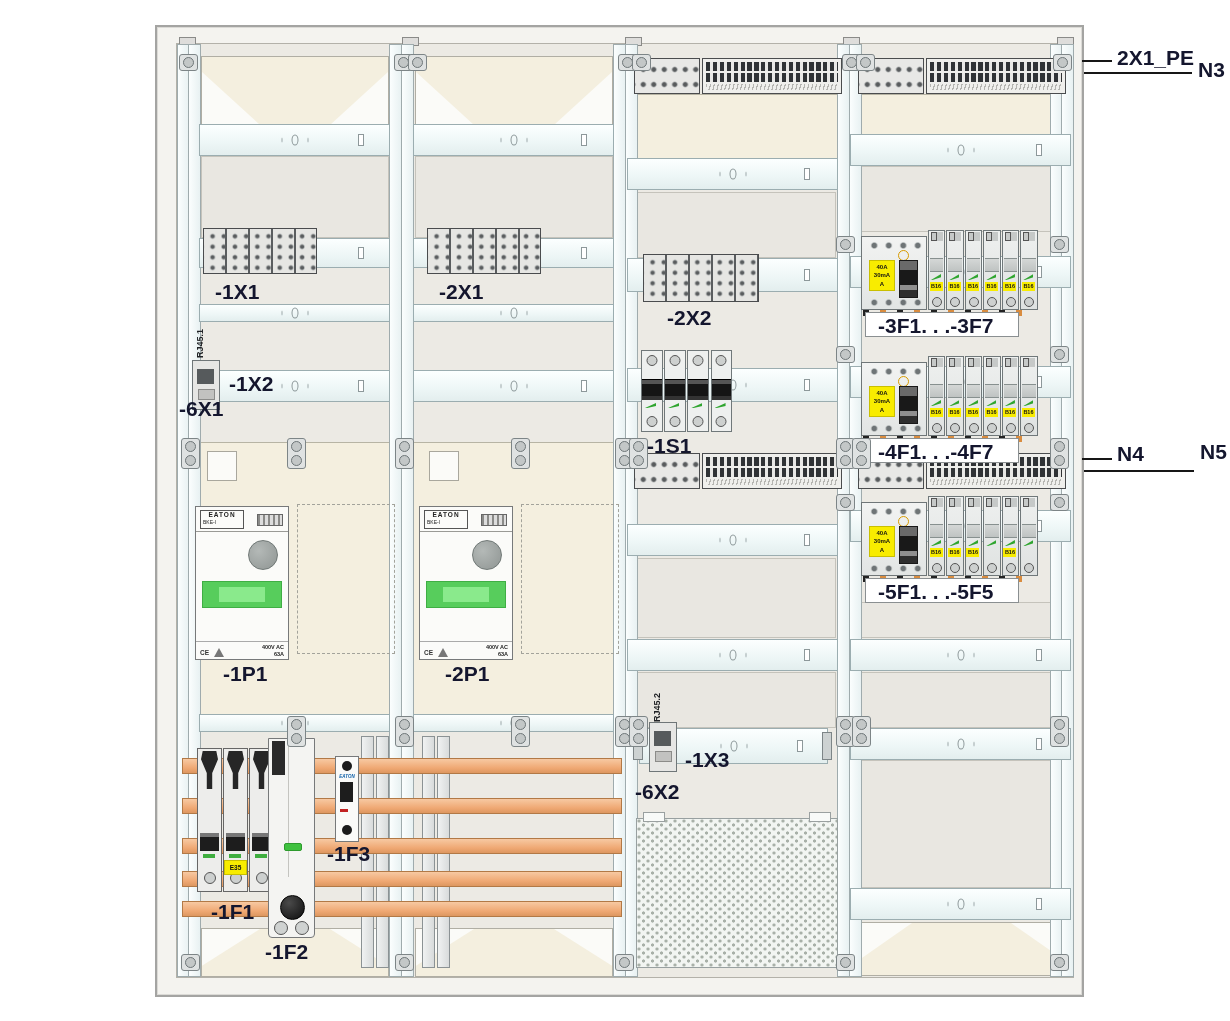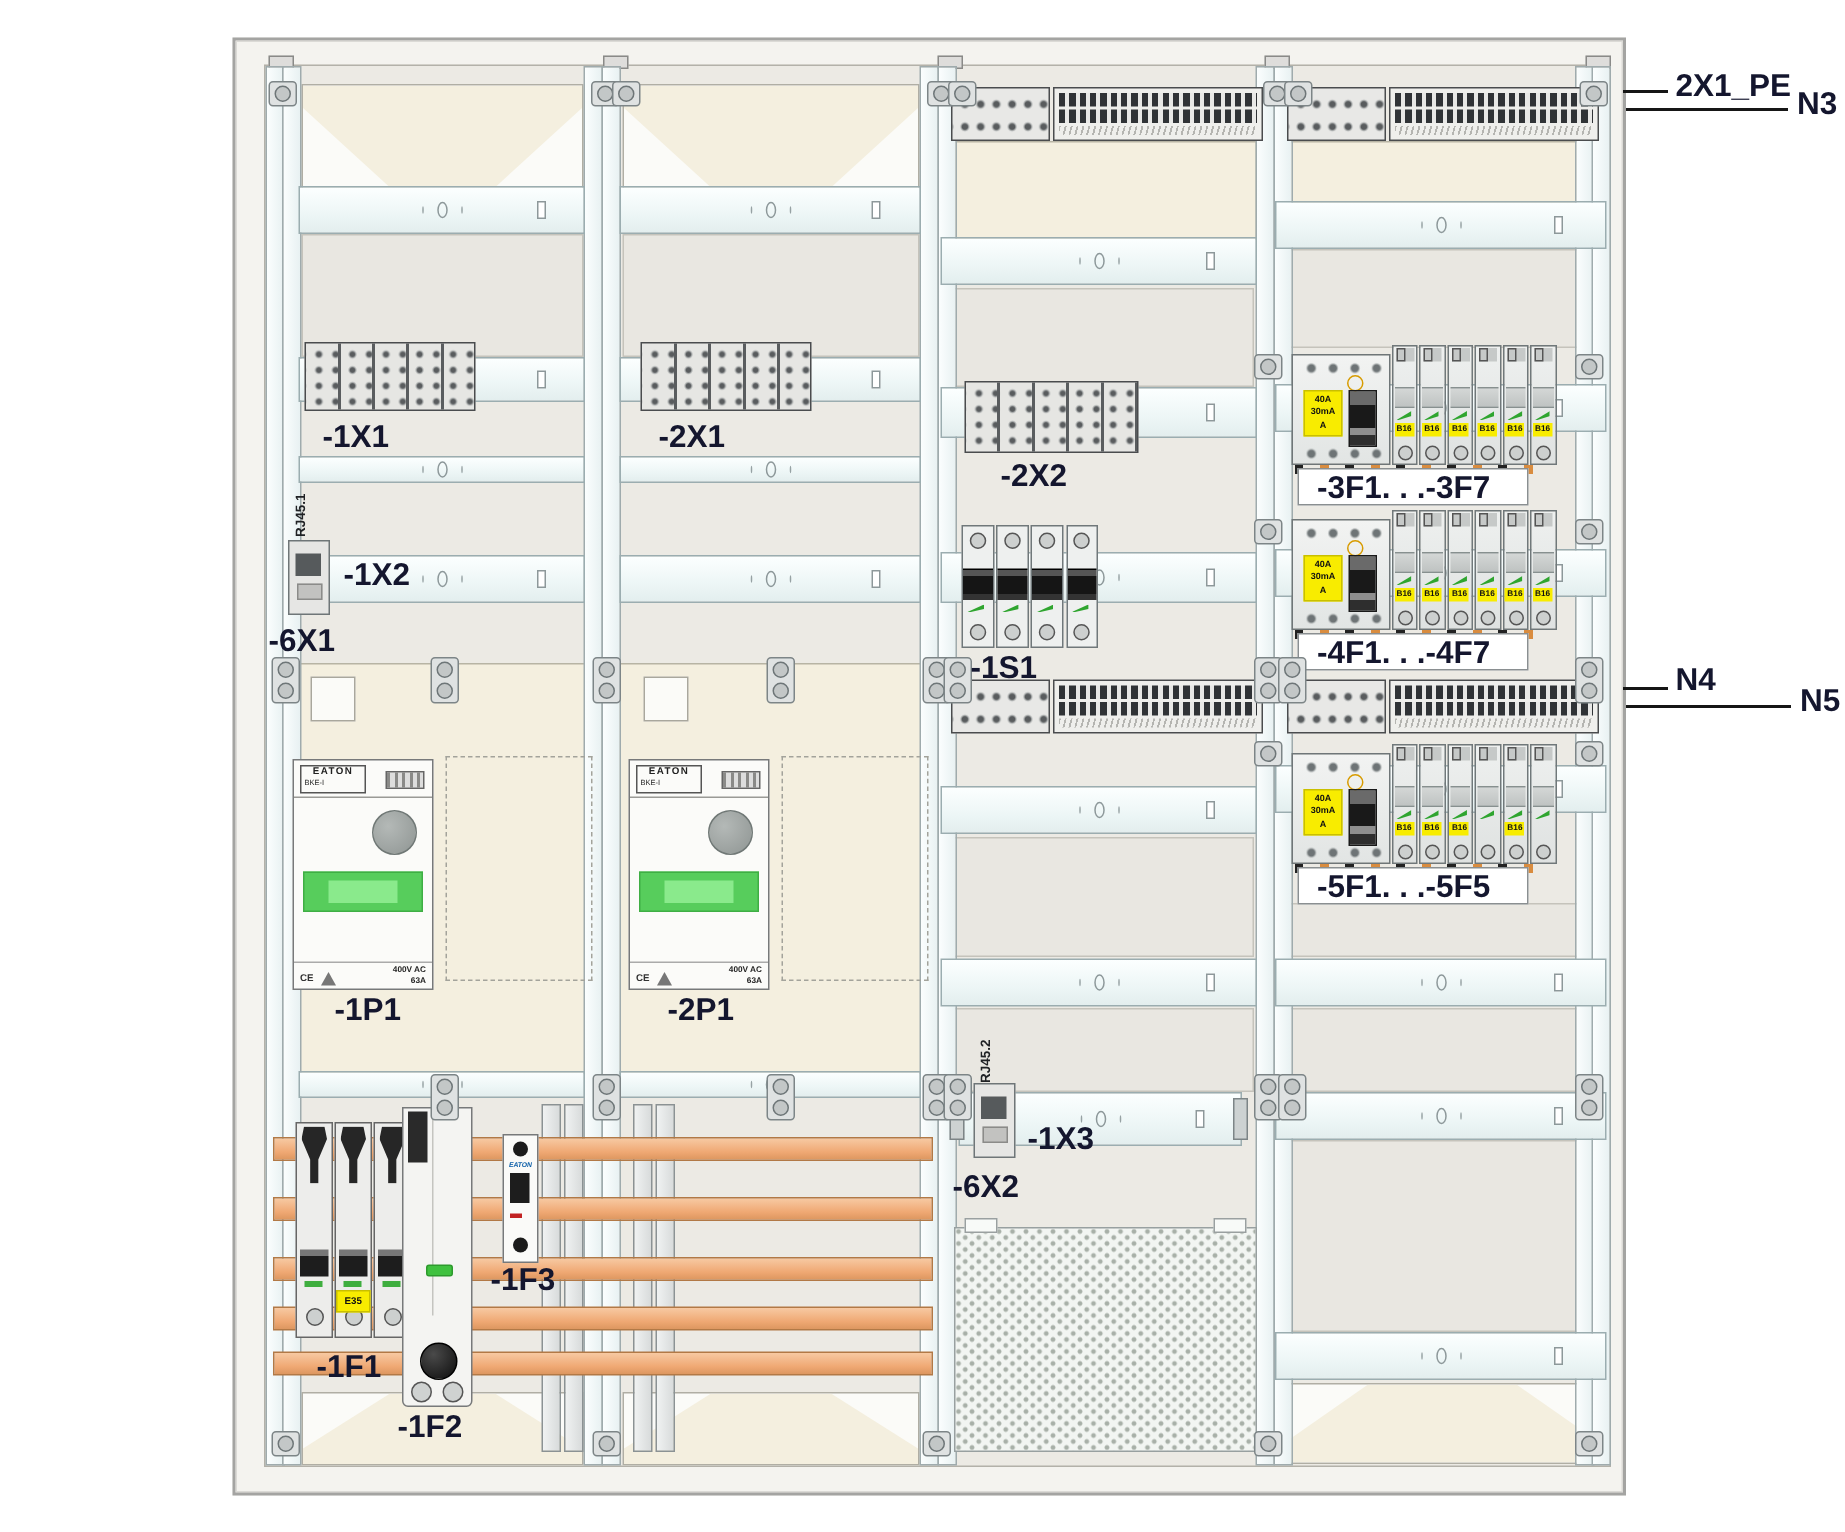--- a/index.html
+++ b/index.html
@@ -297,21 +297,21 @@
             <i class="hz"></i>
           </i>
       </div>
 
       <div class="vtext" style="left:18px;top:272px">RJ45.1</div>
       <div class="rj45" style="left:15px;top:316px">
         <i class="jack"></i>
         <i class="jack2"></i>
       </div>
       <div class="lb" style="left:52px;top:328px">-1X2</div>
-      <div class="lb" style="left:2px;top:372px">-6X1</div>
+      <div class="lb" style="left:2px;top:353px">-6X1</div>
 
       <div class="vtext" style="left:475px;top:636px">RJ45.2</div>
       <div class="rj45" style="left:472px;top:678px">
         <i class="jack"></i>
         <i class="jack2"></i>
       </div>
       <div class="lb" style="left:508px;top:704px">-1X3</div>
       <div class="lb" style="left:458px;top:736px">-6X2</div>
 
       <div class="s1" style="left:464px;top:306px">
@@ -375,21 +375,21 @@
           <div class="mcb">
               <i class="band"></i>
               <i class="grn"></i>
               <b class="btag">B16</b>
             </div>
         </div>
         <i class="tris"></i>
         <div class="rowlabel">-3F1. . .-3F7</div>
       </div>
 
-      <div class="brow" style="left:684px;top:296px">
+      <div class="brow" style="left:684px;top:312px">
         <div class="rcd">
           <i class="scr top"></i>
           <i class="tcirc"></i>
           <div class="rtag">
             <span>40A</span>
             <span>30mA</span>
             <span>A</span>
           </div>
           <i class="rtog"></i>
           <i class="scr bot"></i>
@@ -603,14 +603,14 @@
     </div>
   </div>
 
   <div class="xline" style="left:1082px;top:60px;width:30px"></div>
   <div class="xlb" style="left:1117px;top:46px">2X1_PE</div>
   <div class="xline" style="left:1084px;top:72px;width:108px"></div>
   <div class="xlb" style="left:1198px;top:58px">N3</div>
   <div class="xline" style="left:1082px;top:458px;width:30px"></div>
   <div class="xlb" style="left:1117px;top:442px">N4</div>
   <div class="xline" style="left:1084px;top:470px;width:110px"></div>
-  <div class="xlb" style="left:1200px;top:456px">N5</div>
+  <div class="xlb" style="left:1200px;top:440px">N5</div>
 </div>
 
 </body></html>

